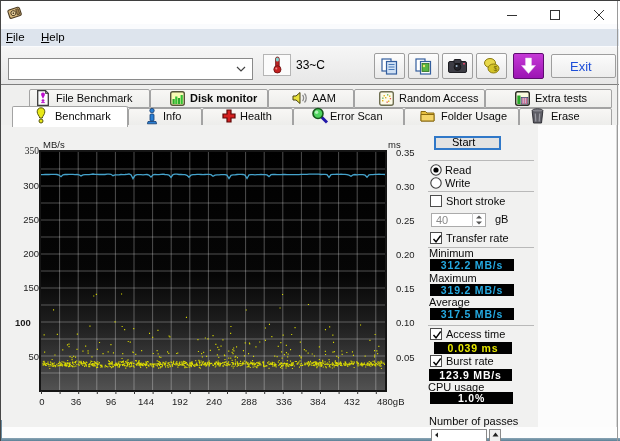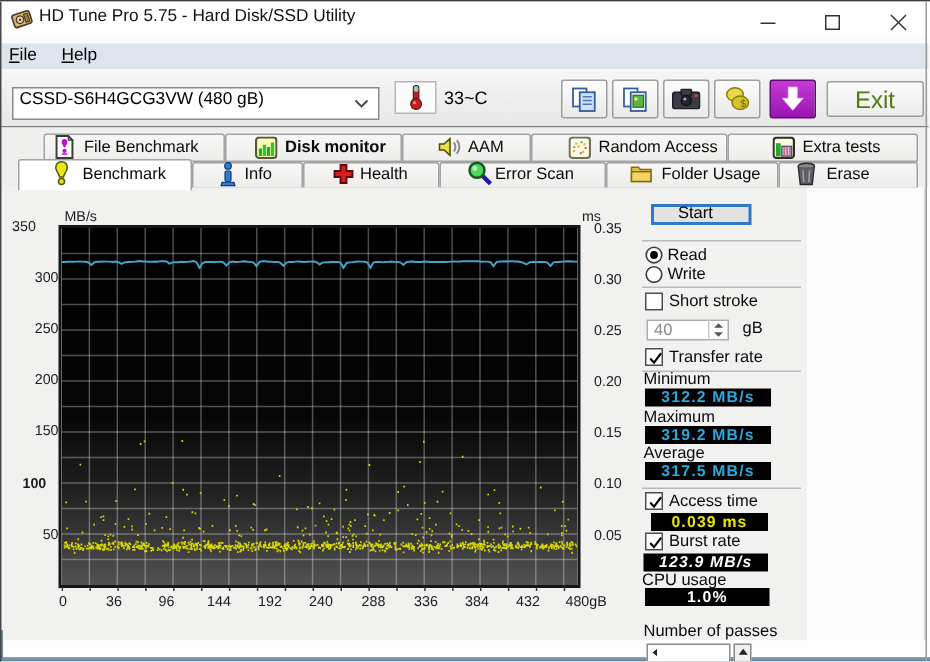--- a/index.html
+++ b/index.html
@@ -27,40 +27,38 @@
   <div class="abs" style="left:7px;top:4px;">
     <svg width="15" height="15" viewBox="0 0 15 15">
       <g transform="rotate(-18 7.5 7.5)">
         <rect x="1.5" y="3.5" width="12" height="8.6" rx="1.6" fill="#d8b97e" stroke="#4a3a22" stroke-width="1.1"></rect>
         <circle cx="6.2" cy="7.8" r="2.5" fill="#e8d2a0" stroke="#4a3a22" stroke-width="0.9"></circle>
         <circle cx="6.2" cy="7.8" r="0.8" fill="#4a3a22"></circle>
         <rect x="9.5" y="5" width="2.6" height="5.6" fill="#9a7d4e" stroke="#4a3a22" stroke-width="0.7"></rect>
       </g>
     </svg>
   </div>
-  <div class="abs" style="left:26px;top:4px;font-size:11.5px;color:#111;">HD Tune Pro 5.75 - Hard Disk/SSD Utility</div>
 
   <svg class="abs" style="left:503px;top:0px;" width="110" height="22" viewBox="0 0 110 22">
     <g stroke="#333" stroke-width="1" fill="none">
       <line x1="4" y1="14.5" x2="14" y2="14.5"></line>
       <rect x="47.5" y="9.5" width="9" height="9"></rect>
       <line x1="91" y1="9" x2="101" y2="19"></line>
       <line x1="101" y1="9" x2="91" y2="19"></line>
     </g>
   </svg>
 
   <div class="abs" style="left:1px;top:23px;width:618px;height:23px;background:#fafbfd;"></div>
   <div class="abs" style="left:1px;top:28px;width:618px;height:17px;background:#dde4ed;"></div>
   <div class="abs" style="left:6px;top:30px;font-size:11.5px;color:#000;"><span style="text-decoration:underline">F</span>ile</div>
   <div class="abs" style="left:41px;top:30px;font-size:11.5px;color:#000;"><span style="text-decoration:underline">H</span>elp</div>
 
   <div class="abs" style="left:1px;top:46px;width:618px;height:38px;background:linear-gradient(#f6f6f6,#e7e7e7);border-bottom:1px solid #7e7e7e;"></div>
 
   <div class="abs" style="left:8px;top:57px;width:245px;height:22px;background:#fff;border:1px solid #8a8a8a;"></div>
-  <div class="abs" style="left:13px;top:59px;font-size:11.5px;color:#000;">CSSD-S6H4GCG3VW (480 gB)</div>
   <svg class="abs" style="left:236px;top:64px;" width="10" height="8">
       <path d="M1 2 L5 6 L9 2" stroke="#444" stroke-width="1.2" fill="none"></path>
     </svg>
 
   <div class="abs" style="left:263px;top:53px;width:28px;height:22px;background:#fbfbfb;border:1px solid #b5b5b5;"></div>
   <svg class="abs" style="left:272px;top:55px;" width="11" height="18" viewBox="0 0 11 18">
     <rect x="3.6" y="1" width="3.6" height="11" rx="1.8" fill="#b22" stroke="#611" stroke-width="0.8"></rect>
     <rect x="3.9" y="1.4" width="3" height="4" rx="1.5" fill="#7fd4cf"></rect>
     <circle cx="5.4" cy="13.4" r="3.6" fill="#c42020" stroke="#611" stroke-width="0.8"></circle>
     <circle cx="4.3" cy="12.5" r="1" fill="#e88"></circle>
@@ -102,21 +100,21 @@
     <ellipse cx="10.5" cy="11.5" rx="5.5" ry="4.5" fill="#d4c428" stroke="#8a7a10" stroke-width="1"></ellipse>
     <text x="10.5" y="14" font-size="7" fill="#6e6208" font-family="Liberation Sans">$</text>
   </svg>
 
   <div class="abs" style="left:513px;top:52px;width:31px;height:26px;background:linear-gradient(#c53ad6,#9c14b4);border:1px solid #5e0c70;border-radius:2px;"></div>
   <svg class="abs" style="left:521px;top:56px;" width="15" height="18" viewBox="0 0 15 18">
     <path d="M4.5 1 L10.5 1 L10.5 8.5 L14.5 8.5 L7.5 16.5 L0.5 8.5 L4.5 8.5 Z" fill="#fff" stroke="#e8c8f4" stroke-width="0.5"></path>
   </svg>
 
   <div class="abs" style="left:551px;top:53px;width:65px;height:24px;background:linear-gradient(#fbfbfb,#ededed);border:1px solid #9e9e9e;border-radius:2px;"></div>
-  <div class="abs" style="left:570px;top:58px;font-size:16px;color:#4d7c0f;">Exit</div>
+  <div class="abs" style="left:570px;top:58px;font-size:13px;color:#1d4ed8;">Exit</div>
 
   <div class="abs" style="left:1px;top:84px;width:618px;height:40px;background:#efefee;"></div>
 
   <div class="tab" style="left:29px;top:88px;width:121px;height:19px;"></div>
   <div class="tab" style="left:150px;top:88px;width:118px;height:19px;"></div>
   <div class="tab" style="left:268px;top:88px;width:86px;height:19px;"></div>
   <div class="tab" style="left:354px;top:88px;width:131px;height:19px;"></div>
   <div class="tab" style="left:485px;top:88px;width:127px;height:19px;"></div>
 
   <div class="tab" style="left:128px;top:107px;width:74px;height:18px;"></div>
@@ -226,21 +224,21 @@
   <div class="lbl" style="left:551px;top:109px;">Erase</div>
 
   <div class="abs" style="left:1px;top:124px;width:537px;height:302px;background:#f1f1f0;"></div>
   <div class="abs" style="left:538px;top:124px;width:79px;height:302px;background:#fcfcfc;border-right:1px solid #d8d8d8;"></div>
   <div class="abs" style="left:1px;top:426px;width:618px;height:11px;background:#fdfdfd;"></div>
   <div class="abs" style="left:0px;top:437px;width:620px;height:4px;background:linear-gradient(#8aa5b5,#4c748c);"></div>
   <div class="abs" style="left:0px;top:419px;width:2px;height:22px;background:#6b8da1;"></div>
 
   <div class="num" style="left:43px;top:138px;">MB/s</div>
   <div class="num" style="left:388px;top:138px;">ms</div>
-  <div class="num" style="left:4px;top:145px;width:24px;text-align:center;">350</div>
+  <div class="num" style="left:15px;top:145px;width:24px;text-align:right;font-family:Liberation Serif, serif;">350</div>
     <div class="num" style="left:15px;top:179px;width:24px;text-align:right;">300</div>
     <div class="num" style="left:15px;top:213px;width:24px;text-align:right;">250</div>
     <div class="num" style="left:15px;top:247px;width:24px;text-align:right;">200</div>
     <div class="num" style="left:15px;top:281px;width:24px;text-align:right;">150</div>
     <div class="num" style="left:15px;top:316px;width:24px;text-align:left;font-weight:bold;">100</div>
     <div class="num" style="left:15px;top:350px;width:24px;text-align:right;">50</div>
   <div class="num" style="left:396px;top:146px;">0.35</div>
     <div class="num" style="left:396px;top:180px;">0.30</div>
     <div class="num" style="left:396px;top:214px;">0.25</div>
     <div class="num" style="left:396px;top:248px;">0.20</div>
@@ -384,21 +382,21 @@
     </div>
   <div class="lbl" style="left:446px;top:327px;">Access time</div>
   <div class="vbox" style="top:341px;left:434px;width:78px;color:#e8e800;">0.039 ms</div>
 
   <div class="cb" style="left:430px;top:354px;">
       <svg width="12" height="12">
         <path d="M2.5 6 L5 8.8 L9.7 2.5" stroke="#000" stroke-width="1.4" fill="none"></path>
       </svg>
     </div>
   <div class="lbl" style="left:446px;top:354px;">Burst rate</div>
-  <div class="vbox" style="top:368px;left:429px;width:83px;color:#fff;font-style:italic;">123.9 MB/s</div>
+  <div class="vbox" style="top:368px;left:429px;width:83px;color:#fff;">123.9 MB/s</div>
 
   <div class="lbl" style="left:428px;top:380px;">CPU usage</div>
   <div class="vbox" style="top:391px;left:430px;width:83px;color:#fff;">1.0%</div>
 
   <div class="lbl" style="left:429px;top:414px;">Number of passes</div>
 
   <div class="abs" style="left:431px;top:428px;width:56px;height:13px;background:#fff;border:1px solid #8a8a8a;"></div>
   <svg class="abs" style="left:434px;top:431px;" width="5" height="6">
       <path d="M4 0.5 L1 3 L4 5.5 Z" fill="#222"></path>
     </svg>

